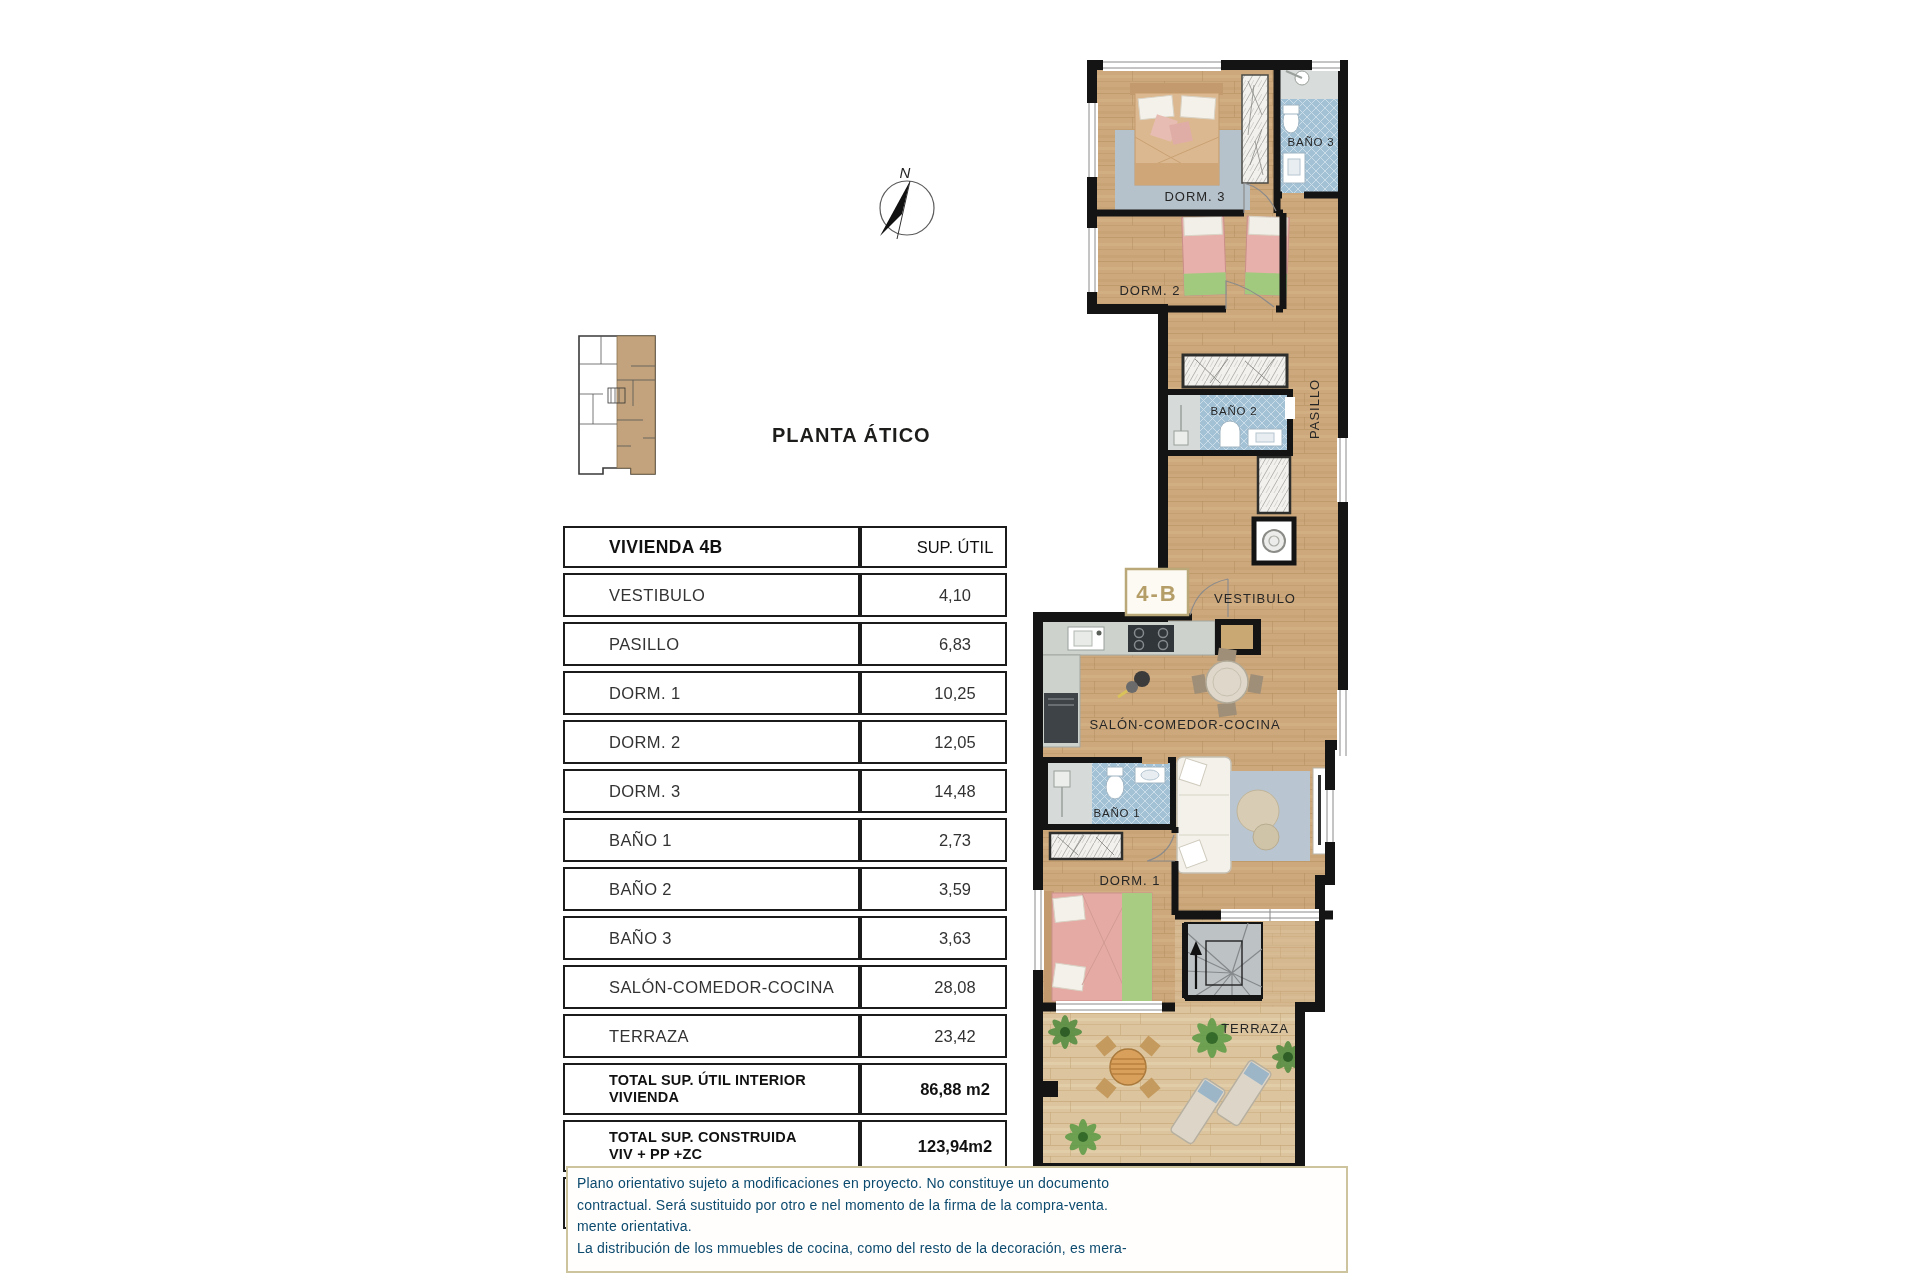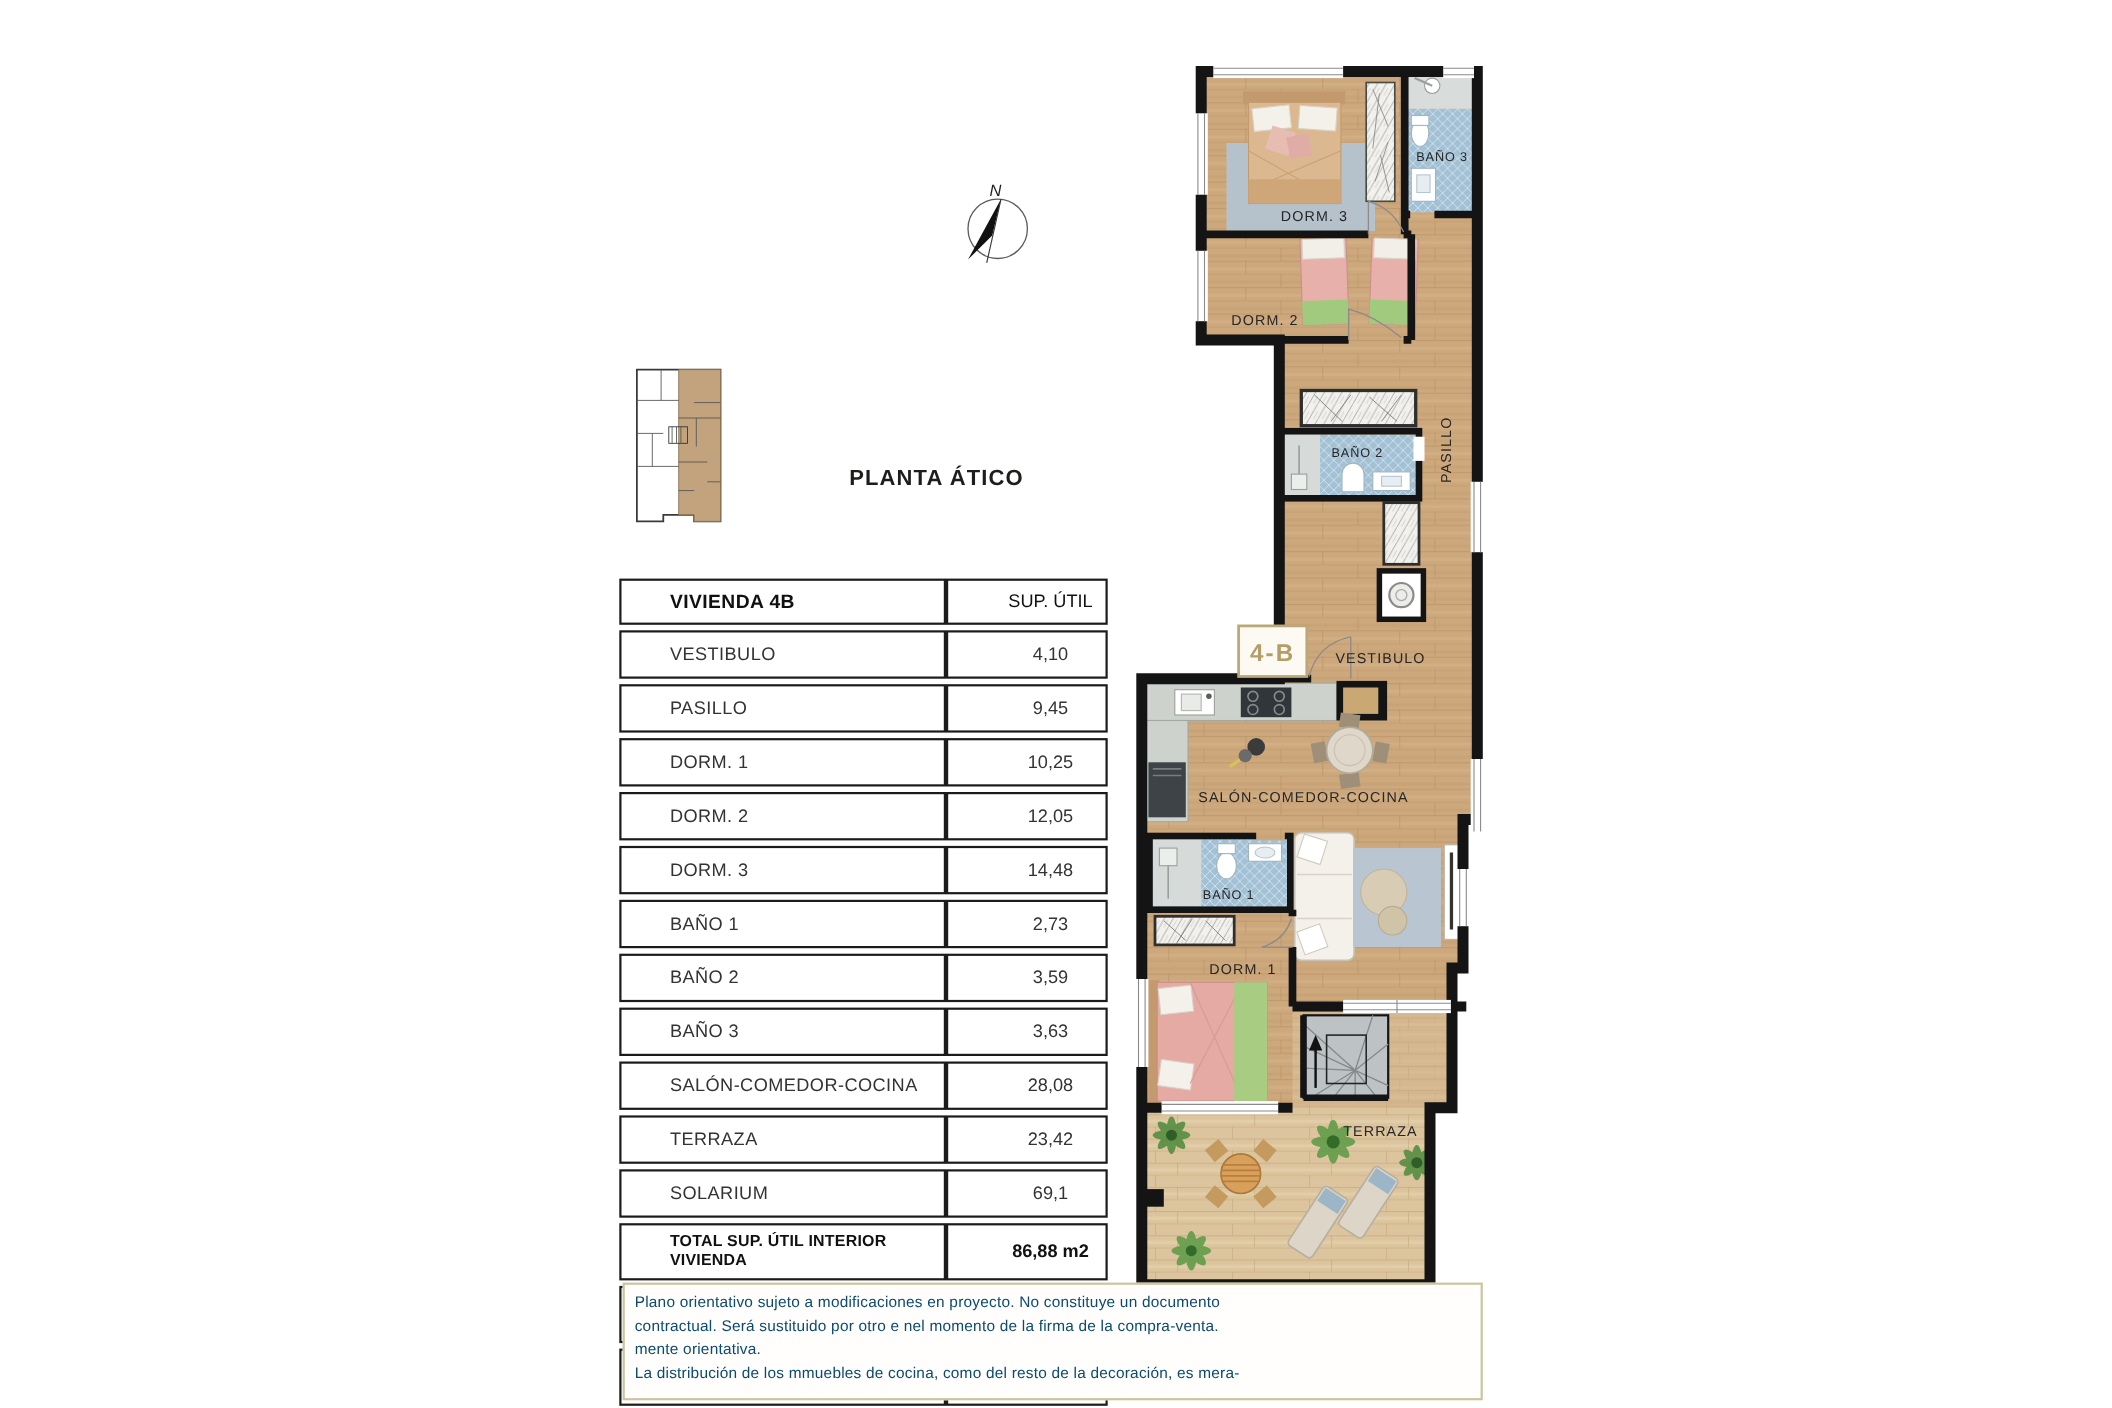--- a/index.html
+++ b/index.html
@@ -67,21 +67,21 @@
     <tr class="head">
       <td class="c1">VIVIENDA 4B</td>
       <td class="c2">SUP. ÚTIL</td>
     </tr>
     <tr>
         <td class="c1">VESTIBULO</td>
         <td class="c2">4,10</td>
       </tr>
     <tr>
         <td class="c1">PASILLO</td>
-        <td class="c2">9,45</td>
+        <td class="c2">6,83</td>
       </tr>
     <tr>
         <td class="c1">DORM. 1</td>
         <td class="c2">10,25</td>
       </tr>
     <tr>
         <td class="c1">DORM. 2</td>
         <td class="c2">12,05</td>
       </tr>
     <tr>
@@ -100,24 +100,20 @@
         <td class="c1">BAÑO 3</td>
         <td class="c2">3,63</td>
       </tr>
     <tr>
         <td class="c1">SALÓN-COMEDOR-COCINA</td>
         <td class="c2">28,08</td>
       </tr>
     <tr>
         <td class="c1">TERRAZA</td>
         <td class="c2">23,42</td>
-      </tr>
-    <tr>
-        <td class="c1">SOLARIUM</td>
-        <td class="c2">69,1</td>
       </tr>
     <tr class="total">
       <td class="c1">
           <div>TOTAL SUP. ÚTIL INTERIOR</div>
           <div>VIVIENDA</div>
         </td>
       <td class="c2">86,88 m2</td>
     </tr>
     <tr class="total">
       <td class="c1">

